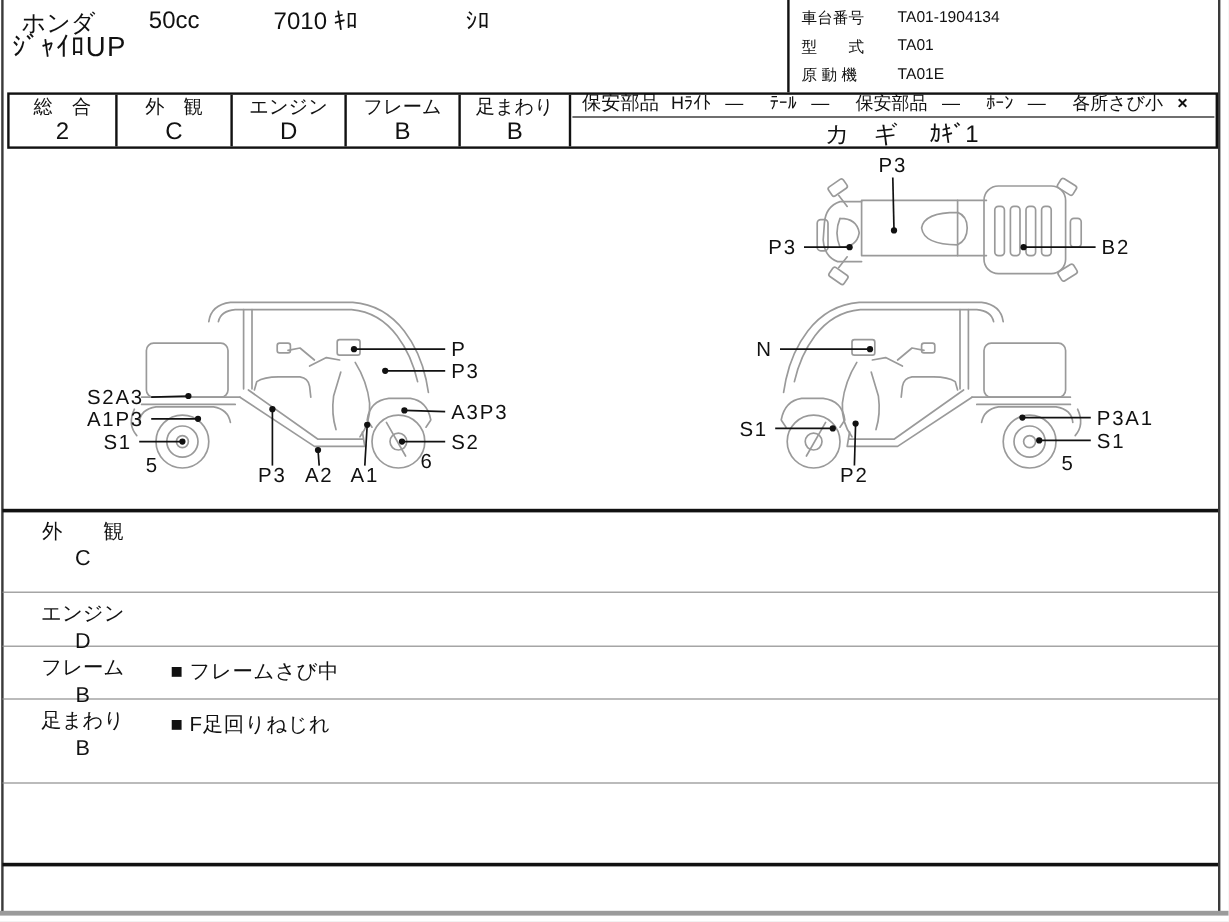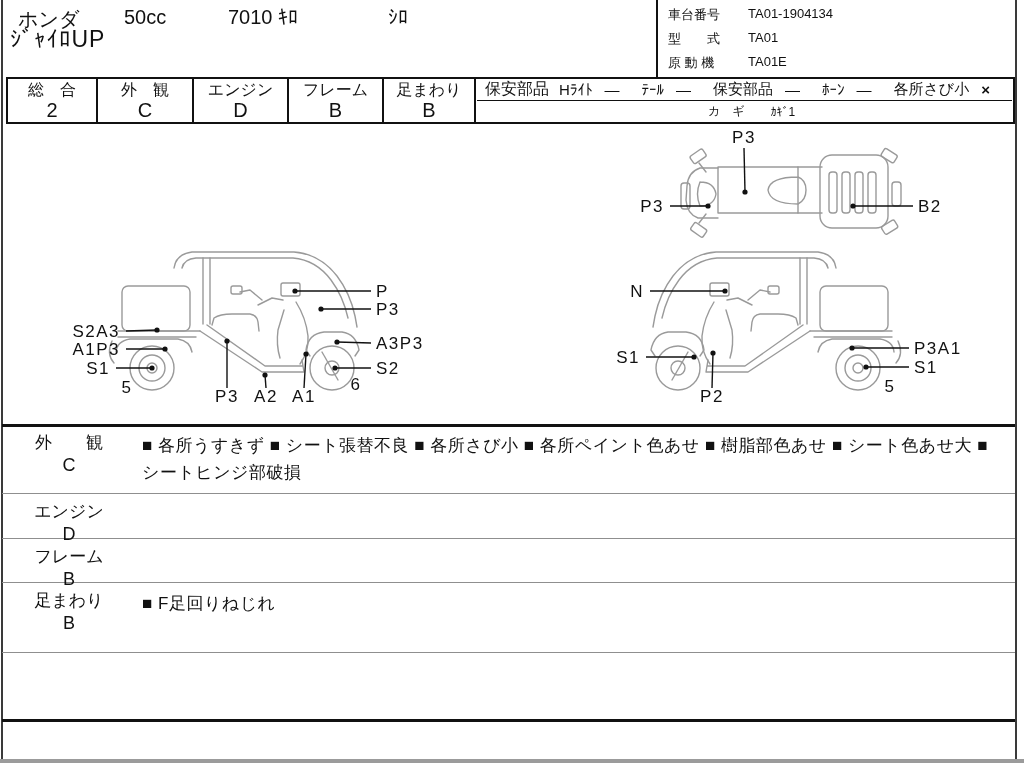--- a/index.html
+++ b/index.html
@@ -28,21 +28,21 @@
   .rcell .rgrade{font-size:20px;line-height:22px;}
   .safety{flex:1;display:flex;flex-direction:column;border-right:none;}
   .srow1{
     height:22px;border-bottom:1.5px solid #111;box-sizing:border-box;
     display:flex;align-items:center;font-size:15px;padding-left:8px;gap:0;
   }
   .srow1 .sp-title{font-size:16px;margin-right:10px;}
   .sitem{display:flex;align-items:center;margin-right:22px;}
   .sitem .sname{margin-right:12px;}
   .srow2{
-    flex:1;display:flex;align-items:center;font-size:12px;padding-left:14px;
+    flex:1;display:flex;align-items:center;font-size:20px;padding-left:14px;
   }
   .srow2 .keyval{margin-left:26px;}
   
   svg.diagram{position:absolute;left:0;top:0;}
   .outline{stroke:#9a9a9a;fill:none;stroke-width:1.4;stroke-linejoin:round;stroke-linecap:round;}
   .leader{stroke:#111;stroke-width:1.4;}
   .ldot{fill:#111;}
   .dlabel{font-family:"Liberation Sans","DejaVu Sans",sans-serif;font-size:17px;fill:#111;letter-spacing:1.5px;}
   
   .section{position:absolute;left:6px;width:1005px;display:flex;}
@@ -256,35 +256,35 @@
   <div class="gray-hline" style="left:2px;top:538px;width:1013px;"></div>
   <div class="gray-hline" style="left:2px;top:582px;width:1013px;"></div>
   <div class="gray-hline" style="left:2px;top:652px;width:1013px;"></div>
   <div class="hline" style="left:2px;top:719px;width:1013px;height:2.5px;"></div>
 
   <div class="section" style="top:427px;height:66px;">
     <div class="seclabelcol">
       <div class="slab">外　　観</div>
       <div class="sgrade">C</div>
     </div>
-    <div class="seccontent">■ 各所うすきず ■ シート張替不良 ■ 各所さび小 ■ 各所ペイント色あせ ■ 樹脂部色あせ ■ シート色あせ大 ■ シートヒンジ部破損</div>
   </div>
 
   <div class="section" style="top:496px;height:42px;">
     <div class="seclabelcol">
       <div class="slab">エンジン</div>
       <div class="sgrade">D</div>
     </div>
   </div>
 
   <div class="section" style="top:541px;height:41px;">
     <div class="seclabelcol">
       <div class="slab">フレーム</div>
       <div class="sgrade">B</div>
     </div>
+    <div class="seccontent">■ フレームさび中</div>
   </div>
 
   <div class="section" style="top:585px;height:67px;">
     <div class="seclabelcol">
       <div class="slab">足まわり</div>
       <div class="sgrade">B</div>
     </div>
     <div class="seccontent">■ F足回りねじれ</div>
   </div>
 

